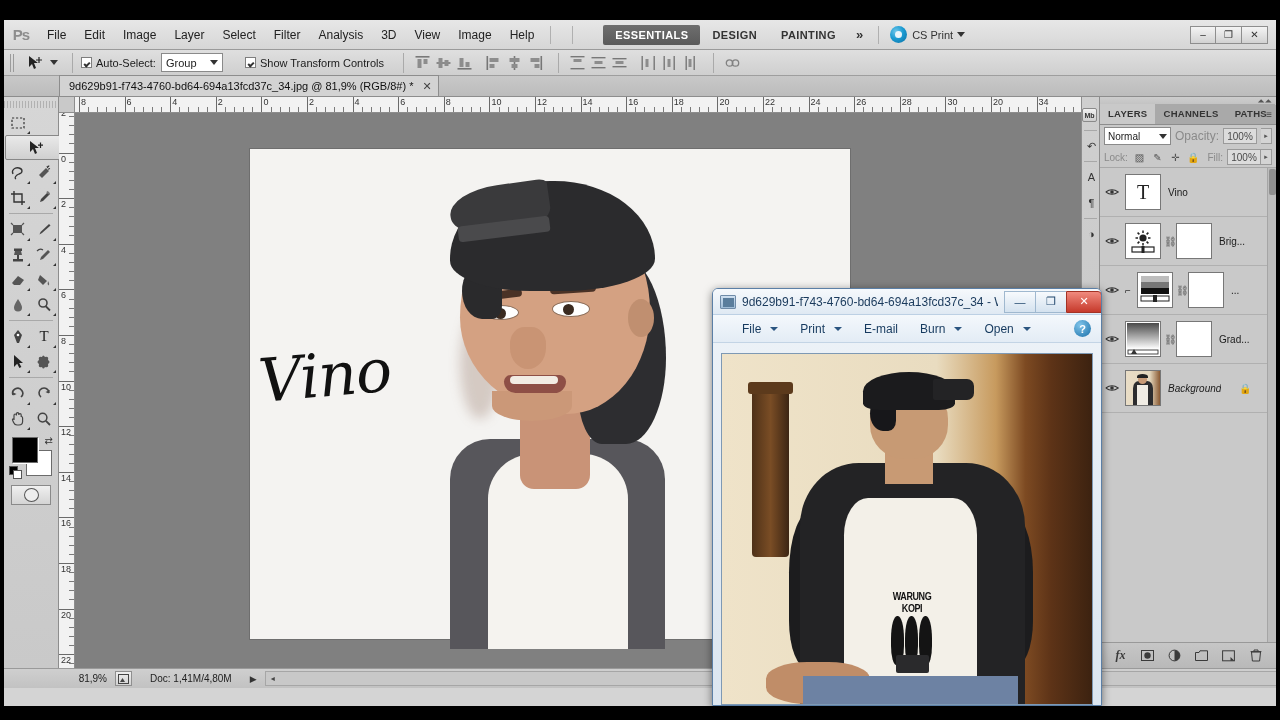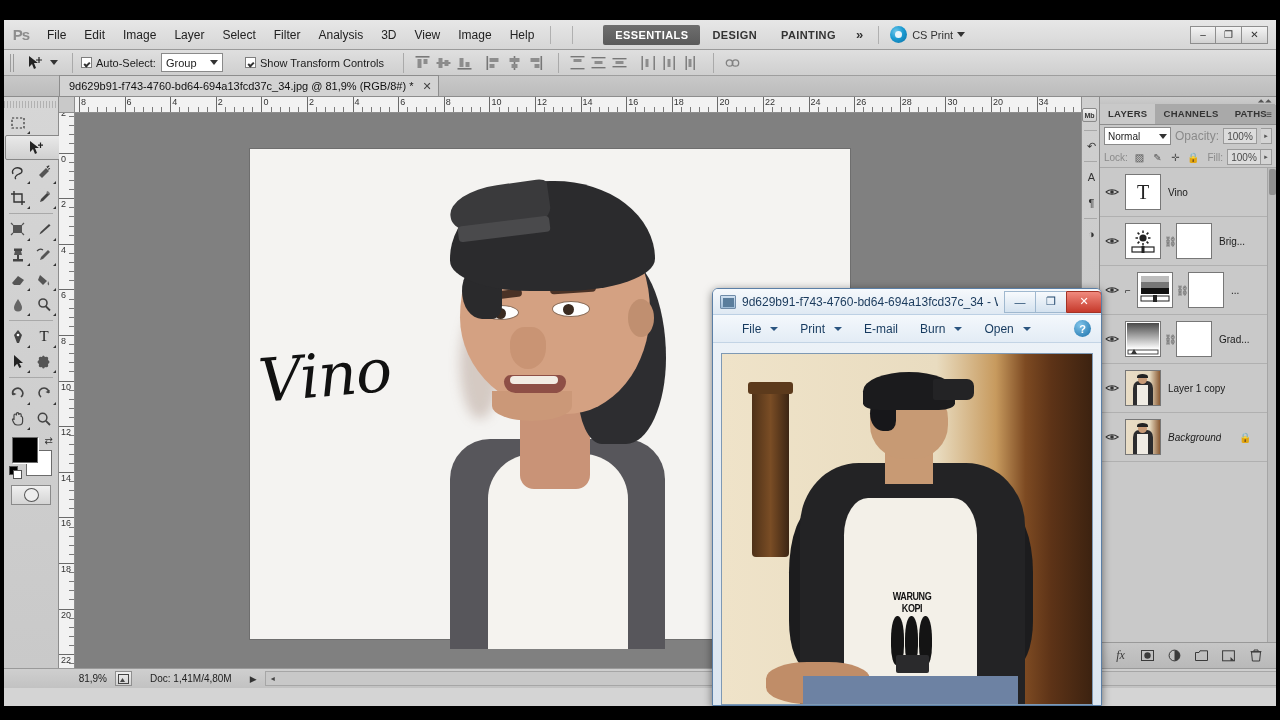--- a/index.html
+++ b/index.html
@@ -236,21 +236,21 @@
   .lname.ital{font-style:italic;}
   .tthumb-T{font-family:"Liberation Serif",serif;font-size:20px;color:#222;}
   .checker{background-image:linear-gradient(45deg,#ccc 25%,transparent 25%),linear-gradient(-45deg,#ccc 25%,transparent 25%),linear-gradient(45deg,transparent 75%,#ccc 75%),linear-gradient(-45deg,transparent 75%,#ccc 75%);background-size:8px 8px;background-position:0 0,0 4px,4px -4px,-4px 0;}
   .photo-thumb{width:100%;height:100%;position:relative;background:#e8dcc4;}
   .pt-wall{position:absolute;inset:0;background:linear-gradient(90deg,#e9ddc6 0%,#e4d7bd 70%,#8a5a33 100%);}
   .pt-body{position:absolute;left:20%;top:30%;width:58%;height:70%;background:#2c2c2e;border-radius:30% 30% 0 0;}
   .pt-shirt{position:absolute;left:32%;top:42%;width:34%;height:58%;background:#f0ece4;}
   .pt-head{position:absolute;left:34%;top:12%;width:28%;height:26%;background:#c89a76;border-radius:50%;}
   .pt-cap{position:absolute;left:32%;top:8%;width:32%;height:14%;background:#222;border-radius:50% 50% 0 0;}
   .panel-bottom{height:26px;background:linear-gradient(#c6c6c6,#b9b9b9);border-top:1px solid #999;display:flex;align-items:center;justify-content:center;gap:13px;}
-  .pb-ic{font-size:12px;color:#3a3a3a;display:flex;align-items:center;justify-content:center;width:14px;height:14px;}
+  .pb-ic{font-size:12px;color:#3a3a3a;display:flex;align-items:center;justify-content:center;width:14px;height:14px;font-weight:bold;}
   .panel-scroll{position:absolute;right:0;top:0;width:9px;bottom:0;background:#bdbdbd;border-left:1px solid #a5a5a5;}
   .ps-thumb{position:absolute;left:1px;top:1px;width:7px;height:26px;background:#8f8f8f;border-radius:2px;}
 
   
   .statusbar{
     position:relative;height:20px;background:linear-gradient(#cfcfcf,#c2c2c2);
     border-top:1px solid #9a9a9a;display:flex;align-items:center;padding-left:55px;font-size:10px;color:#222;
   }
   .sb-zoom{width:48px;text-align:right;}
   .sb-btn{width:17px;height:15px;border:1px solid #8f8f8f;background:linear-gradient(#efefef,#d2d2d2);display:flex;align-items:center;justify-content:center;margin:0 8px;font-size:9px;}
@@ -1012,38 +1012,20 @@
                 <rect x="1" y="1" width="32" height="26" fill="url(#gmap)"></rect>
                 <rect x="2" y="28" width="30" height="4" fill="none" stroke="#333" stroke-width="0.9"></rect>
                 <path d="M8 27 L11 32 L5 32 Z" fill="#333"></path>
               </svg>
             </span>
             <span class="chainic">⛓</span>
             <span class="thumb mask"></span>
             <span class="lname">Grad...</span>
           </div>
 
-          <div class="lrow">
-            <span class="eye">
-              <svg viewBox="0 0 18 12">
-                  <path d="M1 6 Q9 0 17 6 Q9 12 1 6" fill="none" stroke="#333" stroke-width="1.3"></path>
-                  <circle cx="9" cy="6" r="2.3" fill="#333"></circle>
-                </svg>
-            </span>
-            <span class="thumb">
-              <span class="photo-thumb">
-                <span class="pt-wall"></span>
-                  <span class="pt-body"></span>
-                  <span class="pt-shirt"></span>
-                <span class="pt-head"></span>
-                  <span class="pt-cap"></span>
-              </span>
-            </span>
-            <span class="lname">Layer 1 copy</span>
-          </div>
 
           <div class="lrow">
             <span class="eye">
               <svg viewBox="0 0 18 12">
                   <path d="M1 6 Q9 0 17 6 Q9 12 1 6" fill="none" stroke="#333" stroke-width="1.3"></path>
                   <circle cx="9" cy="6" r="2.3" fill="#333"></circle>
                 </svg>
             </span>
             <span class="thumb">
               <span class="photo-thumb">

